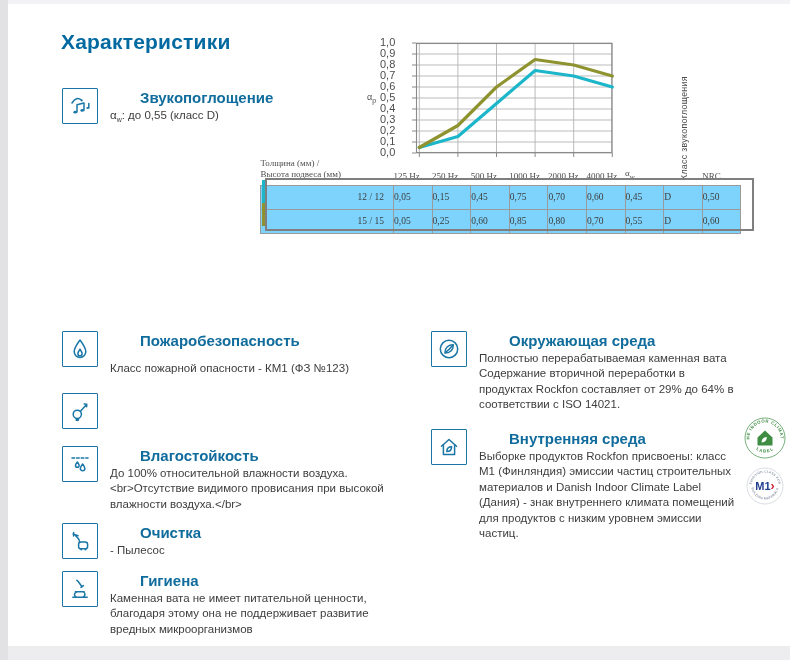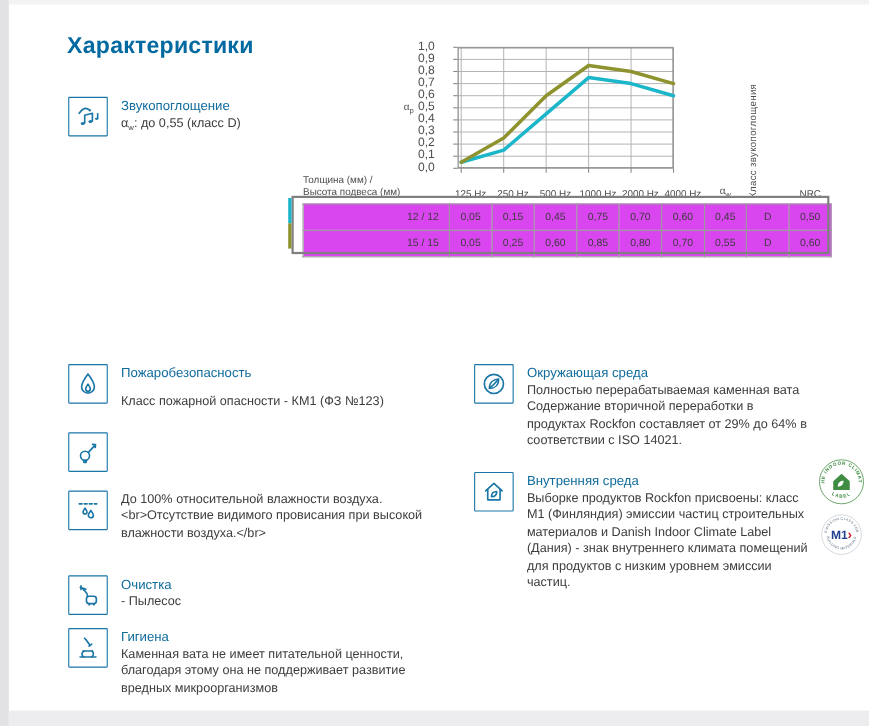--- a/index.html
+++ b/index.html
@@ -13,41 +13,41 @@
 
   .page-title{left:61px;top:30px;font-size:21px;font-weight:bold;color:#0369a1;letter-spacing:.2px;}
 
   
   .feature{position:absolute;display:flex;gap:12px;align-items:flex-start;}
   .ficon{width:34px;height:34px;border:1.5px solid #1a76a6;border-radius:1px;
          display:flex;align-items:center;justify-content:center;flex:0 0 auto;background:#fff;}
   .ficon svg{width:24px;height:24px;stroke:#1a76a6;fill:none;stroke-width:1.5;
              stroke-linecap:round;stroke-linejoin:round;}
   .ftext{padding-top:1px;}
-  .fhead{font-size:12px;font-weight:normal;color:#106c9c;margin-bottom:2px;}
+  .fhead{font-size:15px;font-weight:bold;color:#106c9c;margin-bottom:2px;margin-left:30px;}
   .fbody{font-size:11.5px;color:#3d3d3d;line-height:1.34;white-space:pre-line;}
   .fbody.gap{margin-top:12px;}
 
   
   .ylabel{left:367px;top:92px;font-size:9px;color:#4d4d4d;}
   .ylabel sub,.hsub{font-size:7px;}
   .yticks{left:380px;top:37px;width:28px;}
   .ytick{height:11px;line-height:11px;font-size:11px;color:#4d4d4d;text-align:left;}
   .plot{left:416px;top:43px;overflow:visible;}
   .plot svg{overflow:visible;display:block;}
   .right-axis-label{left:679px;top:60px;height:120px;width:16px;
         writing-mode:vertical-rl;transform:rotate(180deg);
         font-size:8.8px;color:#4d4d4d;letter-spacing:.3px;}
 
   
-  .abs-table{left:275px;top:158px;border-collapse:collapse;table-layout:fixed;}
-  .abs-table td{padding:0;text-align:center;font-size:9.5px;color:#3c3c3c;white-space:nowrap;}
+  .abs-table{left:260px;top:158px;border-collapse:collapse;table-layout:fixed;font-family:Liberation Serif, serif;}
+  .abs-table td{padding:0;font-size:9.5px;color:#3c3c3c;white-space:nowrap;}
   .abs-table tr.hdr td{height:21px;vertical-align:bottom;font-size:9px;color:#4d4d4d;padding-bottom:4px;}
   .abs-table td.corner{text-align:left;font-size:8.8px;line-height:1.25;color:#4d4d4d;padding-bottom:2px;}
-  .abs-table tr.data td{height:23px;border:1px solid #9a9a9a;background:#d946ef;}
+  .abs-table tr.data td{height:23px;border:1px solid #9a9a9a;background:#7dd3fc;}
   .abs-table tr.data td.rowlabel{text-align:right;padding-right:9px;}
   .col-label{width:133px;}
   .col-d{width:38.6px;}
   .table-outline{left:265px;top:178px;width:485px;height:49px;border:2px solid #7f7f7f;pointer-events:none;}
   .row-marker{width:3px;height:23px;left:262px;}
 
   
   .badge{position:absolute;}
 </style>
 </head>
@@ -218,20 +218,21 @@
 
 <div class="feature" style="left:62px;top:446px;width:336px">
   <div class="ficon">
     <svg viewBox="0 0 24 24">
       <path d="M4 6 H20" stroke-dasharray="2.6 2"></path>
       <path d="M9.3 10 c1.2 1.6 1.8 2.5 1.8 3.5 a1.8 1.8 0 1 1 -3.6 0 c0 -1 .6 -1.9 1.8 -3.5 Z"></path>
       <path d="M14.6 12 c1.5 2 2.3 3.1 2.3 4.4 a2.3 2.3 0 1 1 -4.6 0 c0 -1.3 .8 -2.4 2.3 -4.4 Z"></path>
     </svg>
   </div>
   <div class="ftext">
+    <div class="fhead">Влагостойкость</div>
     <div class="fbody" style="width:287px">До 100% относительной влажности воздуха.&lt;br&gt;Отсутствие видимого провисания при высокой влажности воздуха.&lt;/br&gt;</div>
   </div>
 </div>
 
 <div class="feature" style="left:62px;top:523px;width:336px">
   <div class="ficon">
     <svg viewBox="0 0 24 24">
       <rect x="10.6" y="13" width="9" height="6.8" rx="2.4"></rect>
       <circle cx="13.2" cy="20.6" r="1" fill="#1a76a6" stroke="none"></circle>
       <circle cx="17.4" cy="20.6" r="1" fill="#1a76a6" stroke="none"></circle>

